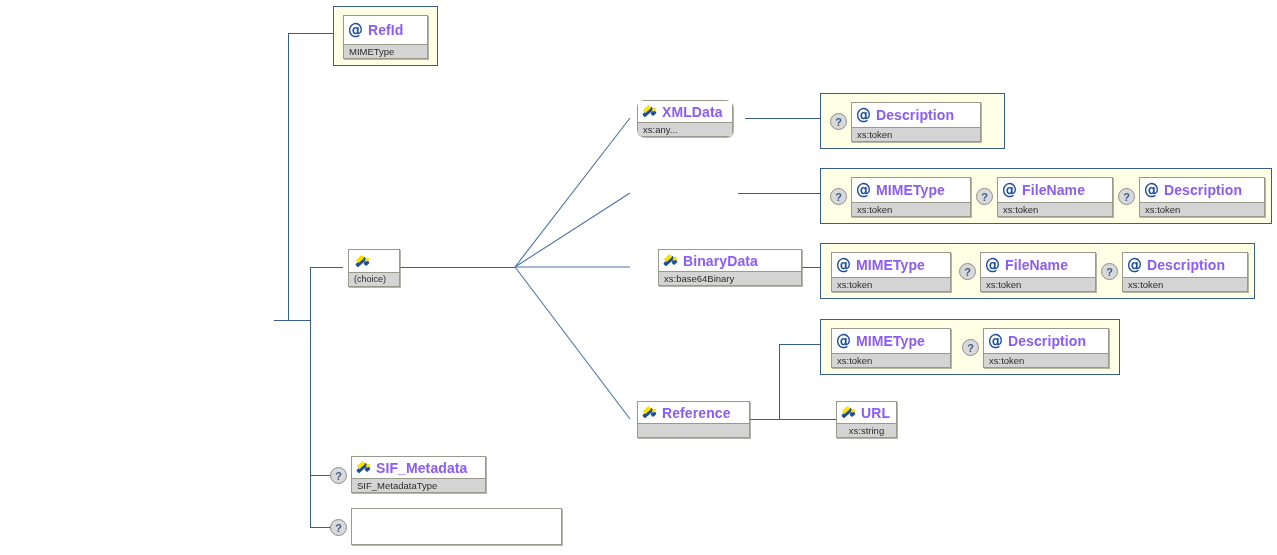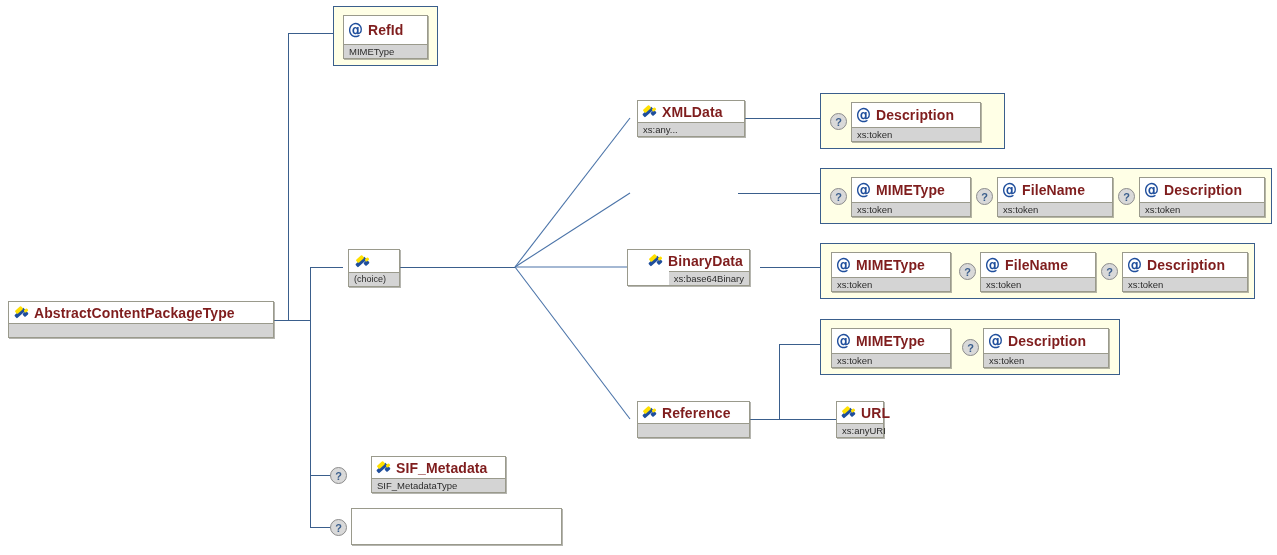--- a/index.html
+++ b/index.html
@@ -15,21 +15,21 @@
 
   
   .attrbox{position:absolute;background:#ffffe6;border:1px solid #3a5e8c;box-sizing:border-box;}
 
   
   .node{position:absolute;box-sizing:border-box;border:1px solid #9a9a8c;
         background:#ffffff;display:flex;flex-direction:column;}
   .node.shadow{box-shadow:1px 1px 0 0 rgba(120,120,110,.55);}
   .node .hdr{display:flex;align-items:center;gap:5px;padding:1px 6px 1px 4px;
              background:#ffffff;flex:1 1 auto;}
-  .node .nm{font-size:14px;font-weight:bold;color:#7f1d1d;white-space:nowrap;letter-spacing:.1px;}
+  .node .nm{font-size:14px;font-weight:bold;color:#8b5cf6;white-space:nowrap;letter-spacing:.1px;}
   .node .typ{background:#d4d4d4;border-top:1px solid #9a9a8c;color:#2b2b2b;
              font-size:9.5px;padding:1px 5px;white-space:nowrap;line-height:11px;}
   .node .typ.empty{min-height:11px;}
 
   
   .eicon{width:15px;height:13px;flex:0 0 15px;position:relative;}
   .eicon i{position:absolute;display:block;transform:rotate(-42deg);border-radius:1px;}
   .eicon .b1{background:#1f4e9c;width:12px;height:4px;left:0px;top:5px;}
   .eicon .y1{background:#ffe000;width:8px;height:4px;left:1px;top:2px;}
   .eicon .b2{background:#1f4e9c;width:5px;height:4px;left:9px;top:6px;}
@@ -77,32 +77,20 @@
 
   <div class="ln lnh" style="left:738px;top:193px;width:82px;"></div>
 
   <div class="ln lnh" style="left:760px;top:267px;width:60px;"></div>
 
   <div class="ln lnh" style="left:750px;top:419px;width:86px;"></div>
 
   <div class="ln lnv" style="left:779px;top:344px;height:76px;"></div>
   <div class="ln lnh" style="left:779px;top:344px;width:42px;"></div>
 
-  <div class="node shadow root" style="left:8px;top:301px;width:266px;height:37px;">
-    <div class="hdr">
-      <span class="eicon">
-          <i class="b1"></i>
-          <i class="y1"></i>
-          <i class="b2"></i>
-          <i class="y2"></i>
-        </span>
-      <span class="nm">AbstractContentPackageType</span>
-    </div>
-    <div class="typ empty"></div>
-  </div>
 
   <div class="attrbox" style="left:333px;top:6px;width:105px;height:60px;">
     <div class="node shadow" style="left:9px;top:8px;width:85px;height:44px;position:absolute;">
       <div class="hdr">
         <span class="aicon">@</span>
         <span class="nm">RefId</span>
       </div>
       <div class="typ">MIMEType</div>
     </div>
   </div>
@@ -112,21 +100,21 @@
       <span class="eicon">
           <i class="b1"></i>
           <i class="y1"></i>
           <i class="b2"></i>
           <i class="y2"></i>
         </span>
     </div>
     <div class="typ" style="font-size:9px;">(choice)</div>
   </div>
 
-  <div class="node shadow" style="left:637px;top:100px;width:108px;height:37px;">
+  <div class="node shadow" style="left:637px;top:100px;width:96px;height:37px;border-radius:7px;">
     <div class="hdr">
       <span class="eicon">
           <i class="b1"></i>
           <i class="y1"></i>
           <i class="b2"></i>
           <i class="y2"></i>
         </span>
       <span class="nm">XMLData</span>
     </div>
     <div class="typ">xs:any...</div>
@@ -164,21 +152,21 @@
     <div class="qmark" style="left:297px;top:19px;">?</div>
     <div class="node shadow" style="position:absolute;left:318px;top:8px;width:126px;height:40px;">
       <div class="hdr">
         <span class="aicon">@</span>
         <span class="nm">Description</span>
       </div>
       <div class="typ">xs:token</div>
     </div>
   </div>
 
-  <div class="node shadow" style="left:627px;top:249px;width:123px;height:37px;align-items:flex-end;">
+  <div class="node shadow" style="left:658px;top:249px;width:144px;height:37px;">
     <div class="hdr">
       <span class="eicon">
           <i class="b1"></i>
           <i class="y1"></i>
           <i class="b2"></i>
           <i class="y2"></i>
         </span>
       <span class="nm">BinaryData</span>
     </div>
     <div class="typ">xs:base64Binary</div>
@@ -234,35 +222,35 @@
           <i class="b1"></i>
           <i class="y1"></i>
           <i class="b2"></i>
           <i class="y2"></i>
         </span>
       <span class="nm">Reference</span>
     </div>
     <div class="typ empty"></div>
   </div>
 
-  <div class="node shadow" style="left:836px;top:401px;width:48px;height:37px;text-align:center;">
+  <div class="node shadow" style="left:836px;top:401px;width:61px;height:37px;text-align:center;">
     <div class="hdr">
       <span class="eicon">
           <i class="b1"></i>
           <i class="y1"></i>
           <i class="b2"></i>
           <i class="y2"></i>
         </span>
       <span class="nm">URL</span>
     </div>
-    <div class="typ">xs:anyURI</div>
+    <div class="typ">xs:string</div>
   </div>
 
   <div class="qmark" style="left:330px;top:467px;">?</div>
-  <div class="node shadow" style="left:351px;top:456px;width:135px;height:37px;margin-left:20px;">
+  <div class="node shadow" style="left:351px;top:456px;width:135px;height:37px;">
     <div class="hdr">
       <span class="eicon">
           <i class="b1"></i>
           <i class="y1"></i>
           <i class="b2"></i>
           <i class="y2"></i>
         </span>
       <span class="nm">SIF_Metadata</span>
     </div>
     <div class="typ">SIF_MetadataType</div>

